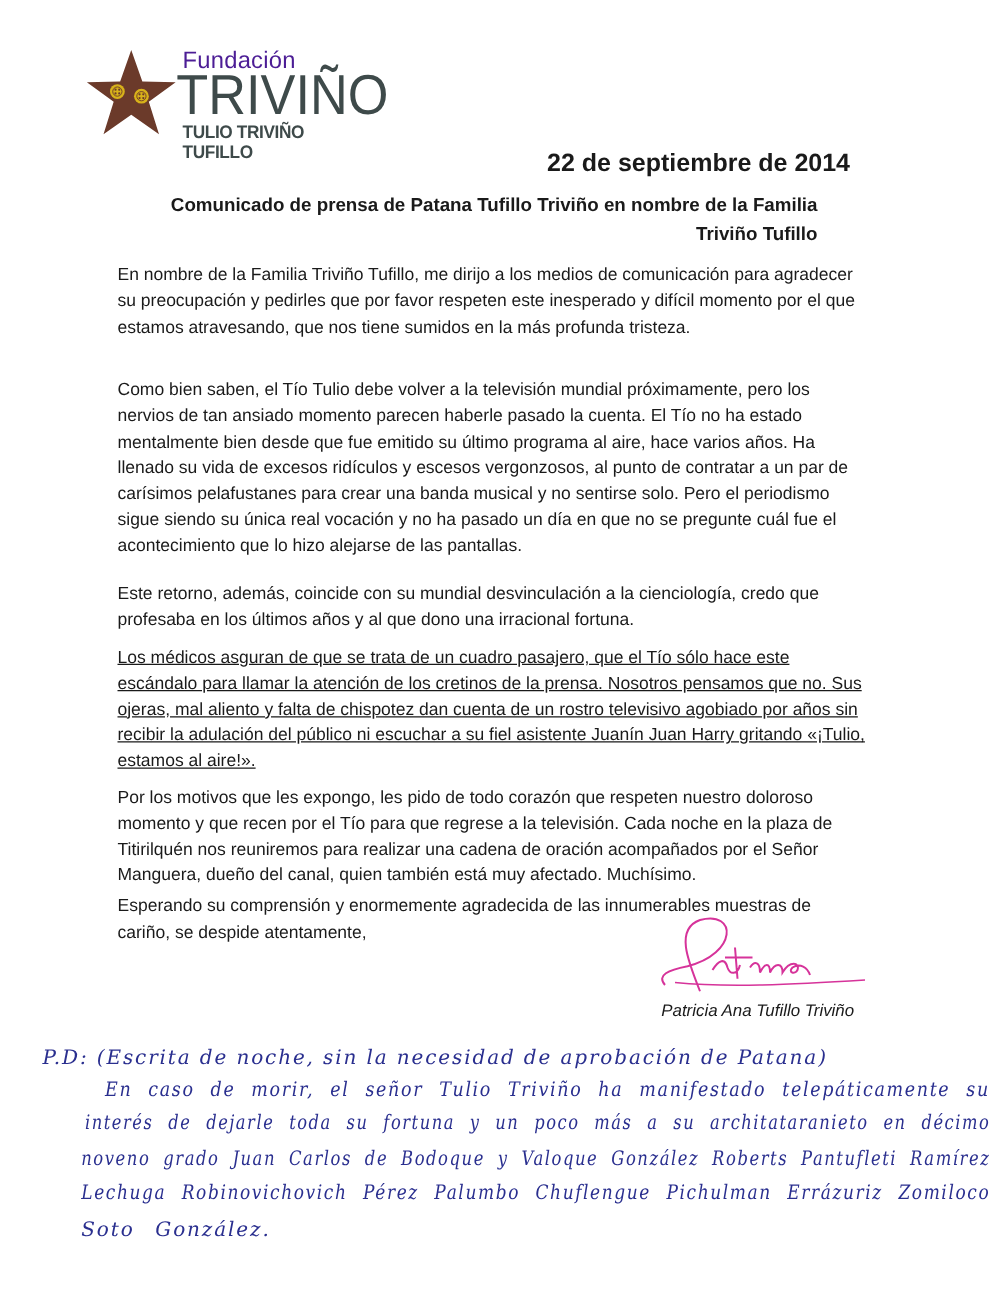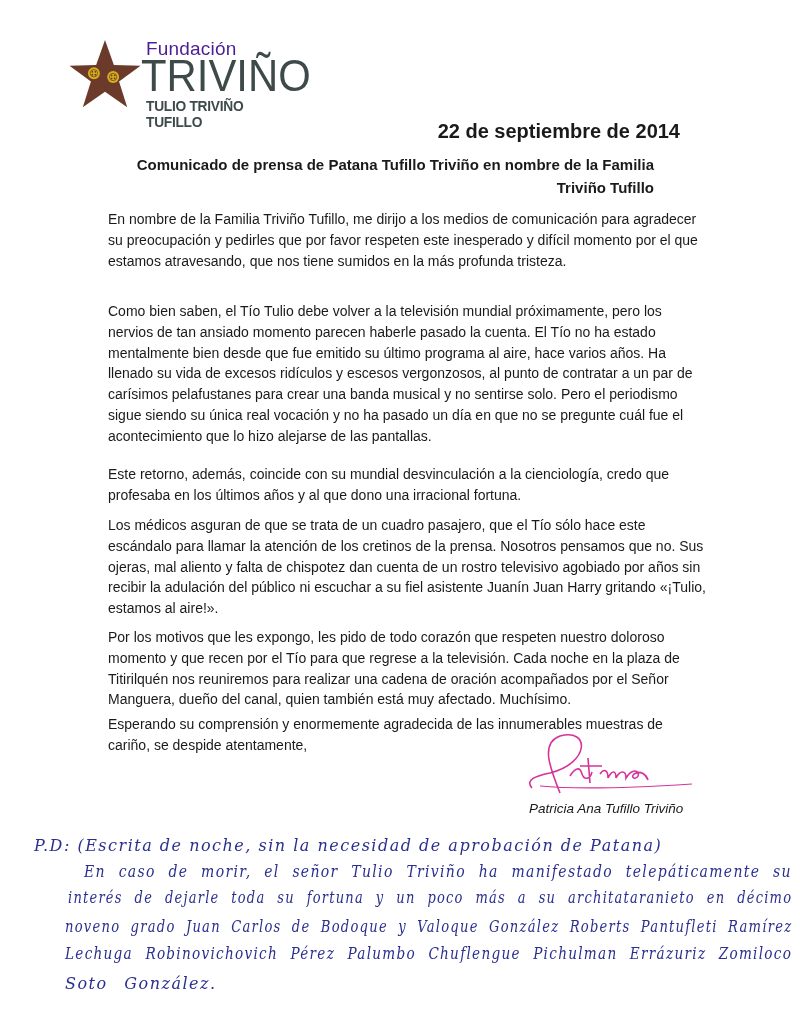--- a/index.html
+++ b/index.html
@@ -5,25 +5,25 @@
   html, body { margin: 0; padding: 0; background: #ffffff; }
   body { width: 800px; height: 1036px; position: relative; overflow: hidden; font-family: "Liberation Sans", sans-serif; color: #1a1a1a; }
   .logo { position: absolute; left: 68px; top: 36px; width: 240px; height: 80px; }
   .logo svg.star { position: absolute; left: 0; top: 2px; width: 74px; height: 72px; }
   .logo .fund { position: absolute; left: 78px; top: 2px; font-size: 19px; color: #4c1d95; letter-spacing: 0.2px; }
   .logo .big { position: absolute; left: 73px; top: 14px; font-size: 45px; color: #3e4a4a; letter-spacing: 0px; font-weight: normal; transform: scaleX(0.93); transform-origin: left; }
   .logo .sub { position: absolute; left: 78px; top: 62px; font-size: 14.5px; color: #3e4a4a; font-weight: bold; letter-spacing: -0.3px; transform: scaleX(0.95); transform-origin: left; }
 
   .date { position: absolute; right: 120px; top: 120px; font-weight: bold; font-size: 20px; }
   .title { position: absolute; left: 94px; top: 153px; width: 560px; font-weight: bold; font-size: 15px; line-height: 23px; text-align: right; }
-  .para { position: absolute; left: 108px; width: 600px; font-size: 14px; line-height: 20.8px; }
+  .para { position: absolute; left: 94px; width: 600px; font-size: 14px; line-height: 20.8px; }
   .p1 { top: 209px; }
   .p2 { top: 301px; }
   .p3 { top: 464px; }
-  .p4 { top: 515px; }
+  .p4 { top: 515px; text-decoration: underline; }
   .p5 { top: 627px; }
   .p6 { top: 714px; }
 
   .signature { position: absolute; left: 520px; top: 728px; width: 175px; height: 70px; }
   .signer { position: absolute; left: 529px; top: 801px; font-size: 13.5px; font-style: italic; }
 
   .hand { position: absolute; font-family: "DejaVu Serif", serif; font-style: italic; color: #2a2f8f; font-size: 16px; white-space: nowrap; letter-spacing: 1.5px; }
   .h0 { left: 34px; top: 836px; }
   .h1 { left: 84px; top: 862px; word-spacing: 8px; }
   .h2 { left: 68px; top: 888px; word-spacing: 8px; }

